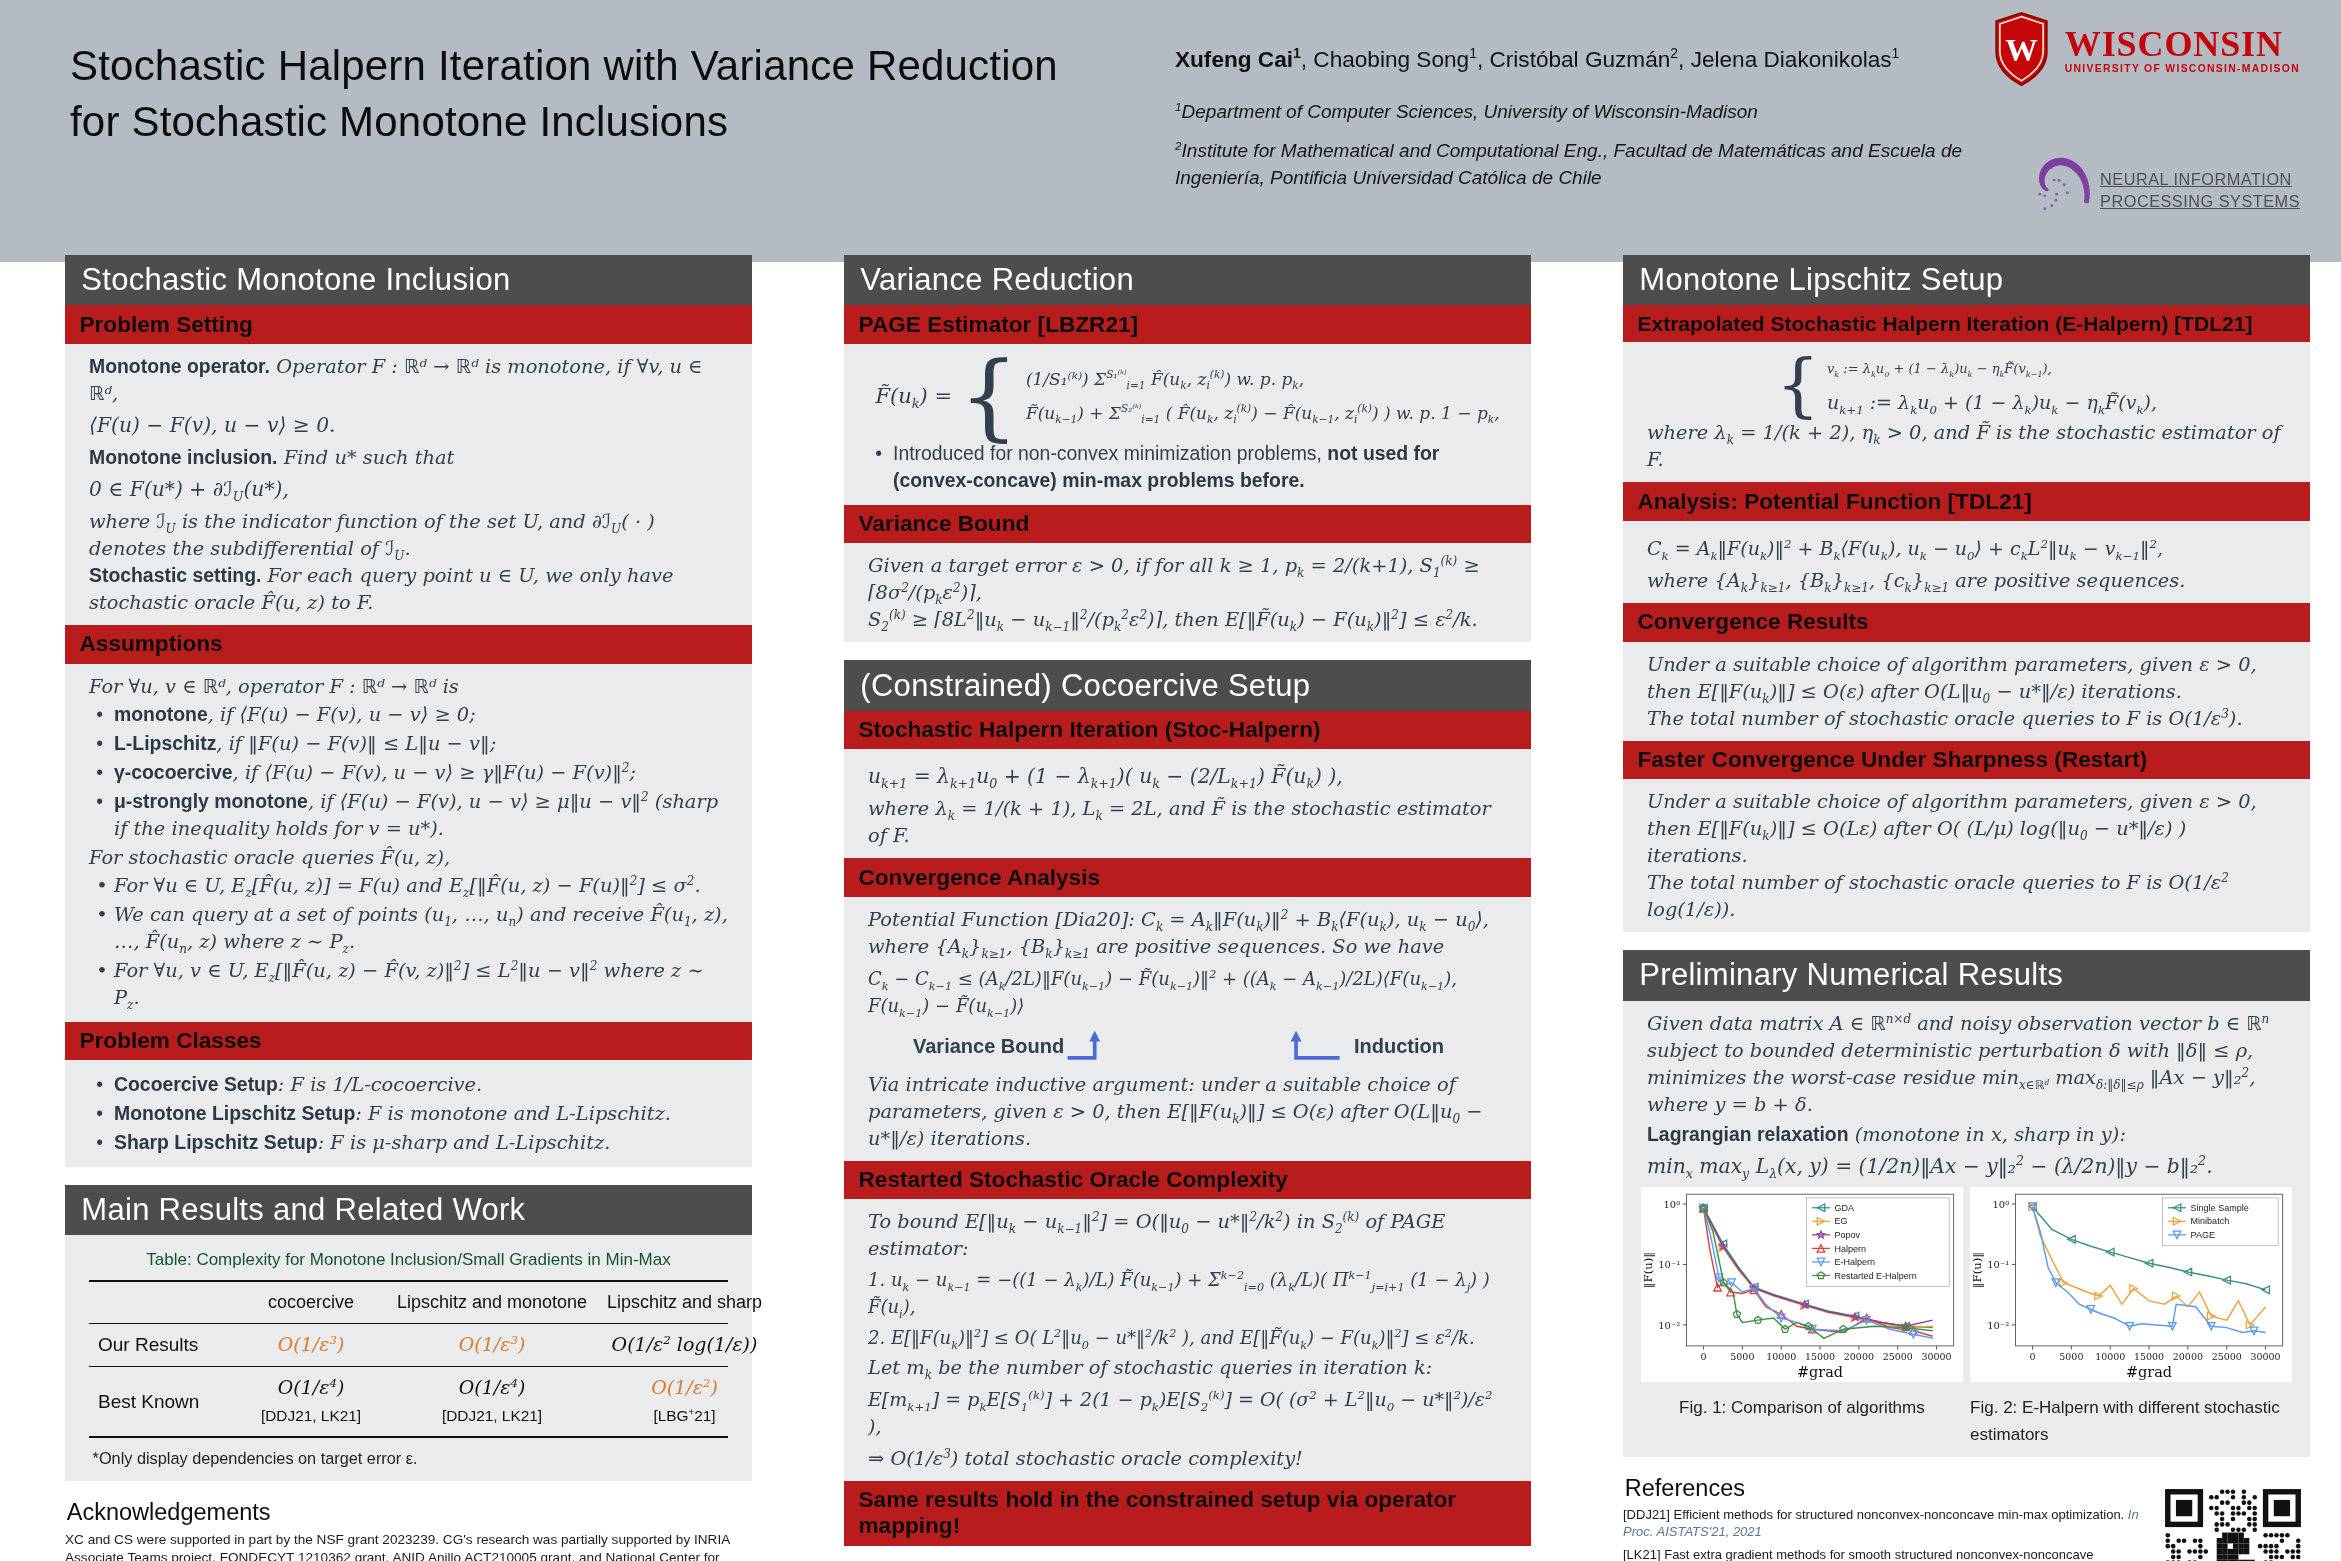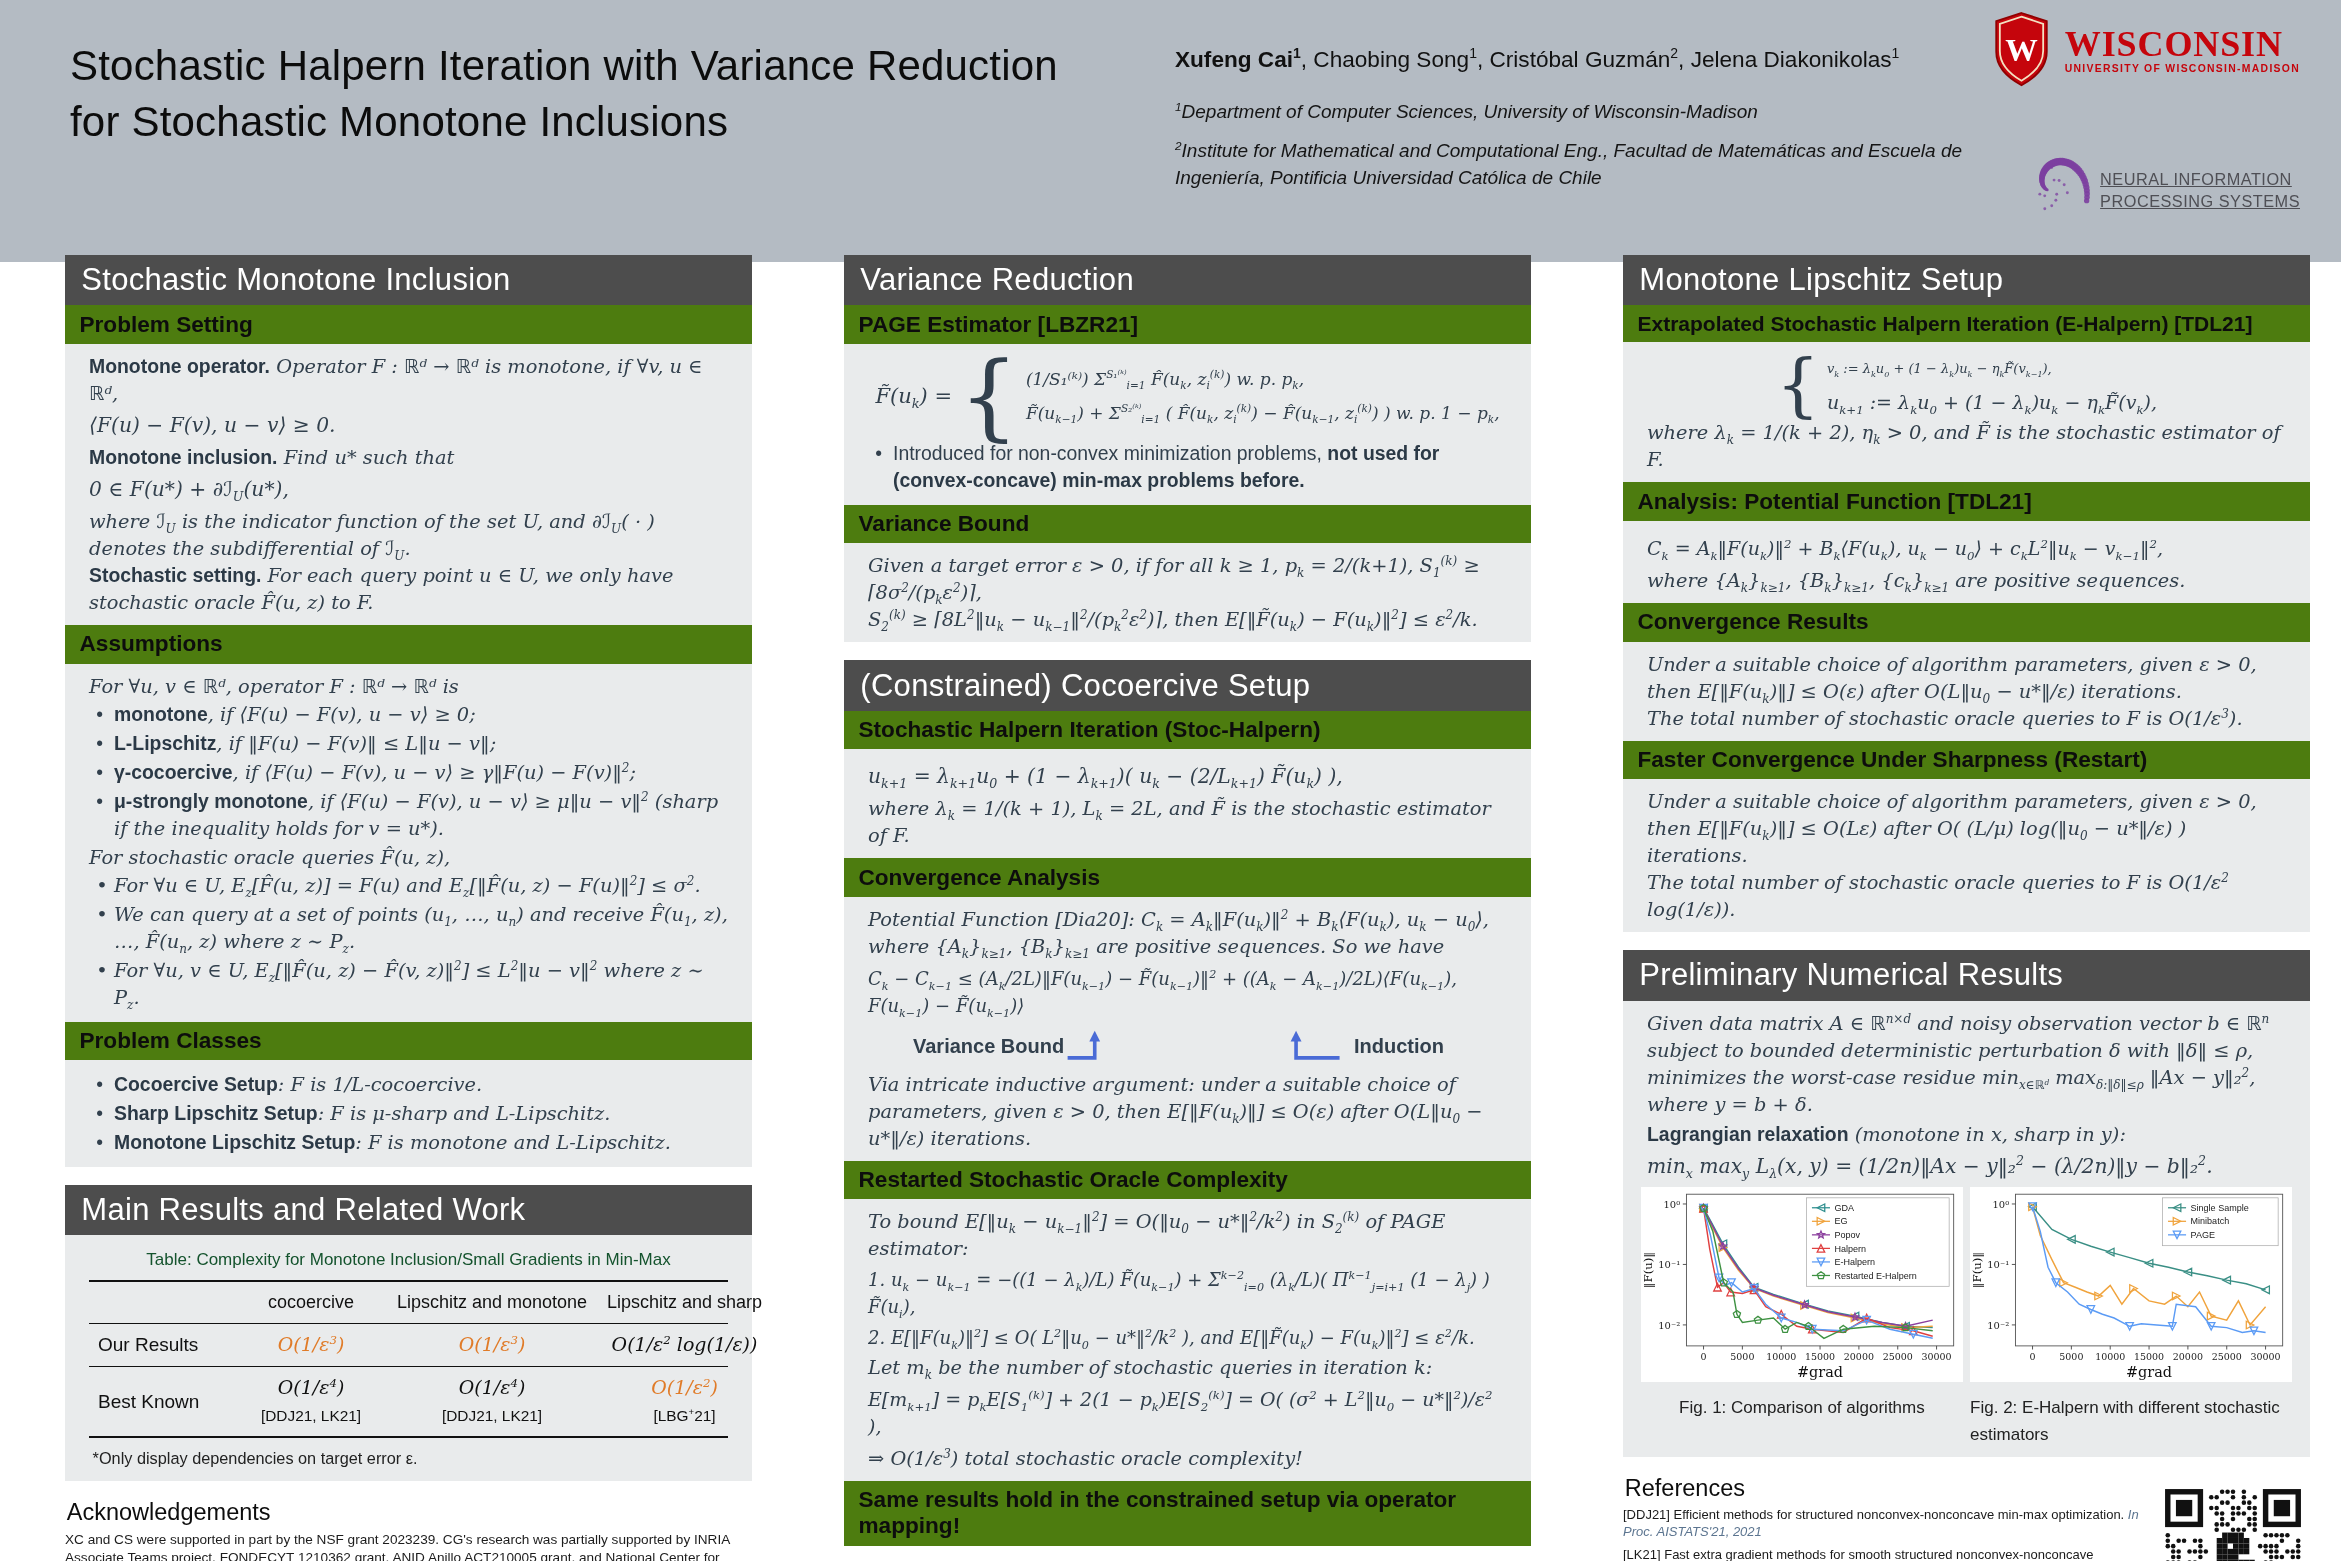--- a/index.html
+++ b/index.html
@@ -19,21 +19,21 @@
   .logo-uw{position:absolute;right:42px;top:11px;display:flex;align-items:center;gap:11px;}
   .uw-text .uw-name{font-family:"Liberation Serif",serif;font-weight:bold;font-size:36px;color:#c5050c;letter-spacing:0.9px;line-height:36px;}
   .uw-text .uw-sub{font-size:10.4px;font-weight:bold;color:#c5050c;letter-spacing:1.3px;margin-top:1.8px;}
   .logo-nips{position:absolute;right:42px;top:136px;display:flex;align-items:center;gap:3.6px;}
   .nips-text{font-size:16.3px;line-height:22px;color:#4f4f55;letter-spacing:0.5px;text-decoration:underline;}
   
   .col{position:absolute;top:255px;width:687px;}
   #col1{left:65px;} #col2{left:844px;} #col3{left:1623px;}
   .sec{margin-bottom:18px;}
   .sec-header{background:#4d4d4d;color:#fff;font-size:31px;font-weight:400;padding:7.2px 16.3px;letter-spacing:0.3px;}
-  .sub{background:#4d7c0f;color:#0d0d0d;font-size:22.6px;font-weight:bold;padding:6.3px 14.5px;}
+  .sub{background:#b91c1c;color:#0d0d0d;font-size:22.6px;font-weight:bold;padding:6.3px 14.5px;}
   .panel{background:#e9ebec;color:#32404d;font-size:19.4px;line-height:27px;padding:9px 24px;}
   .panel b{color:#2b3946;}
   .math{font-family:"DejaVu Serif","DejaVu Sans",serif;font-style:italic;}
   .eq{font-family:"DejaVu Serif","DejaVu Sans",serif;font-style:italic;text-align:left;font-size:20.3px;margin:5px 0;color:#32404d;}
   .bullet{position:relative;padding-left:25px;margin:1.8px 0;}
   .bullet::before{content:"•";position:absolute;left:7.2px;top:0;color:#32404d;}
   
   .tbl-cap{text-align:center;font-size:17px;color:#14532d;margin:1.8px 0 7.2px 0;}
   .tbl{border-top:2.7px solid #111;border-bottom:2.7px solid #111;color:#111;}
   .trow{display:grid;grid-template-columns:145px 154px 208px 177px;align-items:center;}
@@ -183,22 +183,22 @@
       <div class="bullet"><b>γ-cocoercive</b><span class="math">, if ⟨F(u) − F(v), u − v⟩ ≥ γ‖F(u) − F(v)‖<sup>2</sup>;</span></div>
       <div class="bullet"><b>μ-strongly monotone</b><span class="math">, if ⟨F(u) − F(v), u − v⟩ ≥ μ‖u − v‖<sup>2</sup> (sharp if the inequality holds for v = u*).</span></div>
       <div class="math">For stochastic oracle queries F̂(u, z),</div>
       <div class="bullet math">For ∀u ∈ U, E<sub>z</sub>[F̂(u, z)] = F(u) and E<sub>z</sub>[‖F̂(u, z) − F(u)‖<sup>2</sup>] ≤ σ<sup>2</sup>.</div>
       <div class="bullet math">We can query at a set of points (u<sub>1</sub>, …, u<sub>n</sub>) and receive F̂(u<sub>1</sub>, z), …, F̂(u<sub>n</sub>, z) where z ∼ P<sub>z</sub>.</div>
       <div class="bullet math">For ∀u, v ∈ U, E<sub>z</sub>[‖F̂(u, z) − F̂(v, z)‖<sup>2</sup>] ≤ L<sup>2</sup>‖u − v‖<sup>2</sup> where z ∼ P<sub>z</sub>.</div>
     </div>
     <div class="sub">Problem Classes</div>
     <div class="panel">
       <div class="bullet"><b>Cocoercive Setup</b><span class="math">: F is 1/L-cocoercive.</span></div>
+      <div class="bullet"><b>Monotone Lipschitz Setup</b><span class="math">: F is monotone and L-Lipschitz.</span></div>
       <div class="bullet"><b>Sharp Lipschitz Setup</b><span class="math">: F is μ-sharp and L-Lipschitz.</span></div>
-      <div class="bullet"><b>Monotone Lipschitz Setup</b><span class="math">: F is monotone and L-Lipschitz.</span></div>
     </div>
   </div>
 
   <div class="sec">
     <div class="sec-header">Main Results and Related Work</div>
     <div class="panel">
       <div class="tbl-cap">Table: Complexity for Monotone Inclusion/Small Gradients in Min-Max</div>
       <div class="tbl">
         <div class="trow head">
           <div class="tcell tlabel"></div>

